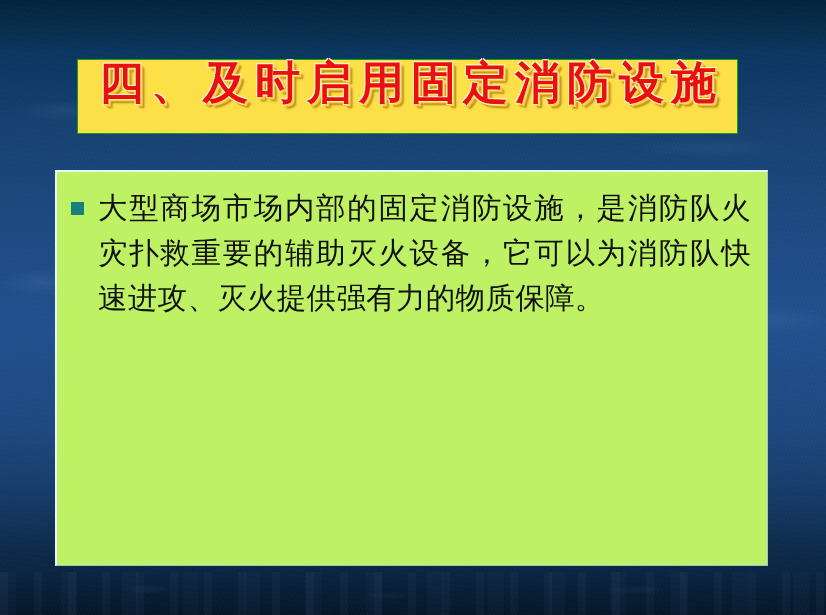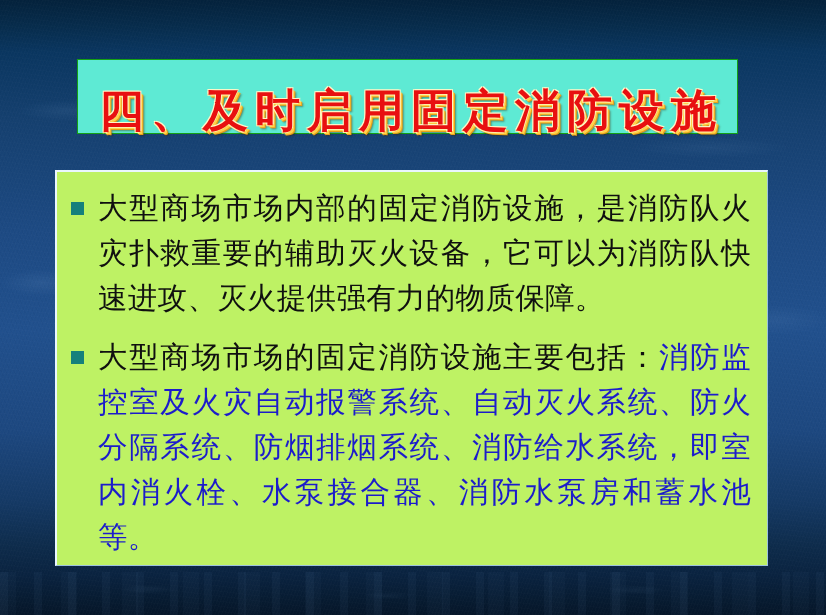--- a/index.html
+++ b/index.html
@@ -82,24 +82,24 @@
       radial-gradient(ellipse 44px 7px at 77% 42%, rgba(140,180,220,.12), transparent 70%);
   }
 
   
   #title-banner {
     position: absolute;
     left: 78px;
     top: 60px;
     width: 659px;
     height: 73px;
-    background: #5eead4;
+    background: #fde047;
     box-shadow: 0 0 0 1px #14a014;
     display: flex;
-    align-items: flex-end;
+    align-items: flex-start;
     justify-content: center;
   }
   #title-text {
     font-family: "DejaVu Sans", "Liberation Sans", sans-serif;
     font-size: 45px;
     font-weight: bold;
     color: #e81010;
     letter-spacing: 7px;
     line-height: 1;
     white-space: nowrap;
@@ -170,21 +170,15 @@
 
   <div id="content-panel">
 
     <div class="bullet-row">
       <span class="bullet-mark"></span>
       <div class="bullet-body">
         <span>大型商场市场内部的固定消防设施，是消防队火灾扑救重要的辅助灭火设备，它可以为消防队快速进攻、灭火提供强有力的物质保障。</span>
       </div>
     </div>
 
-    <div class="bullet-row">
-      <span class="bullet-mark"></span>
-      <div class="bullet-body">
-        <span>大型商场市场的固定消防设施主要包括：</span><span class="blue-run">消防监控室及火灾自动报警系统、自动灭火系统、防火分隔系统、防烟排烟系统、消防给水系统，即室内消火栓、水泵接合器、消防水泵房和蓄水池等。</span>
-      </div>
-    </div>
 
   </div>
 </div>
 
 </body></html>

